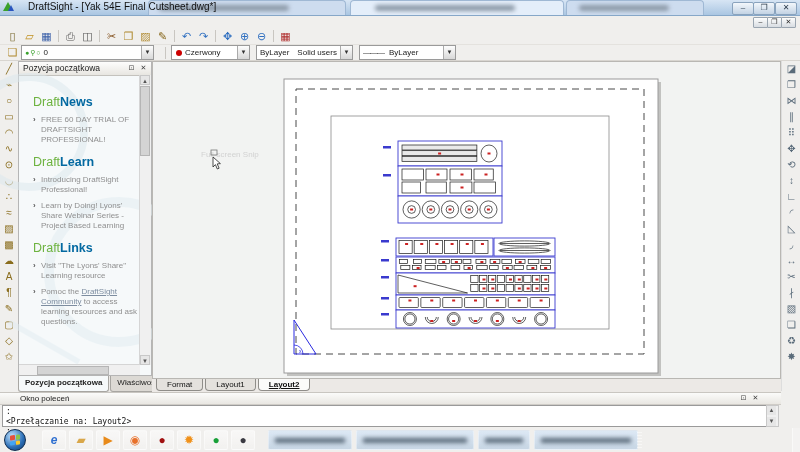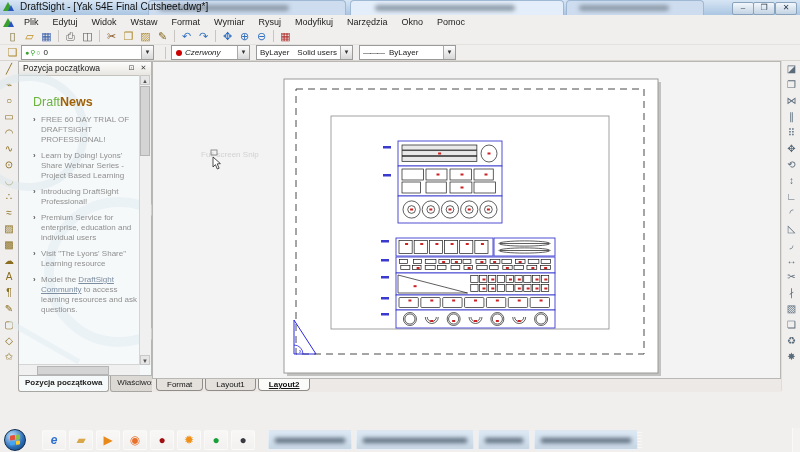--- a/index.html
+++ b/index.html
@@ -3,21 +3,21 @@
 <meta charset="utf-8">
 <style>
   html,body{margin:0;padding:0;background:#444;}
   #app{position:relative;width:800px;height:452px;overflow:hidden;
        font-family:"Liberation Sans",sans-serif;background:#f0efed;
        -webkit-font-smoothing:antialiased;}
   
   .titlebar{position:absolute;left:0;top:0;width:800px;height:15px;
     background:linear-gradient(#d7e5f4,#aac6e2);border-bottom:1px solid #86a7c8;}
   .titlebar .tlogo{position:absolute;left:3px;top:1px;}
-  .title-text{position:absolute;left:20px;top:1px;font-size:10px;color:#111;white-space:nowrap;}
+  .title-text{position:absolute;left:28px;top:1px;font-size:10px;color:#111;white-space:nowrap;}
   .bg-tab{position:absolute;top:0;height:14px;background:#cddcef;border:1px solid #9fb8d4;
     border-bottom:none;border-radius:4px 4px 0 0;overflow:hidden;}
   .bg-tab.lt{background:#e4eefa;}
   .smudge{position:absolute;top:4px;height:6px;background:#8d9aa8;filter:blur(2px);border-radius:3px;}
   .winbtn{position:absolute;top:2px;width:20px;height:11px;font-size:8px;line-height:10px;
     text-align:center;color:#2a3a4a;background:linear-gradient(#f3f7fb,#c3d3e4);
     border:1px solid #8aa3bd;border-radius:2px;}
   .mdibtn{position:absolute;top:17px;width:13px;height:9px;font-size:7px;line-height:8px;
     text-align:center;color:#333;background:linear-gradient(#fdfdfd,#d8dde2);
     border:1px solid #9aa5b0;border-radius:1px;}
@@ -57,21 +57,21 @@
   
   .palette{position:absolute;left:18px;top:61px;width:134px;height:315px;background:#f6f9fa;
     border:1px solid #b5b5b5;box-sizing:border-box;}
   .pal-title{height:13px;background:linear-gradient(#fdfdfc,#e8e6e1);border-bottom:1px solid #c4c2bd;
     font-size:8.5px;color:#222;line-height:13px;padding-left:4px;position:relative;}
   .pal-title .pbtn{position:absolute;top:1px;width:11px;height:10px;font-size:7px;line-height:10px;
     text-align:center;color:#444;}
   .pal-body{position:absolute;left:0;top:13px;right:11px;bottom:10px;overflow:hidden;padding:10px 2px 0 14px;}
   .pal-watermark{position:absolute;left:-20px;top:10px;width:160px;height:300px;opacity:.5;pointer-events:none;}
   .pal-h{font-size:12.5px;color:#6db33f;margin:10px 0 6px;}
-  .pal-h b{color:#a16207;}
+  .pal-h b{color:#0369a1;}
   .pal-item{font-size:8px;color:#8f8f8f;line-height:1.25;margin:0 0 6px;position:relative;padding-left:8px;}
   .pal-item:before{content:"›";position:absolute;left:0;top:0;color:#555;font-weight:bold;}
   .pal-item .lnk{text-decoration:underline;color:#7d8da0;}
   .pal-vscroll{position:absolute;right:0;top:13px;width:11px;bottom:10px;background:#f0f0f0;
     border-left:1px solid #d5d5d5;}
   .pal-vscroll .arr{position:absolute;left:0;width:10px;height:10px;font-size:6px;line-height:10px;
     text-align:center;color:#555;background:#e6e6e6;border:1px solid #c8c8c8;box-sizing:border-box;}
   .pal-vscroll .thumb{position:absolute;left:0;top:11px;width:10px;height:70px;background:#d4d4d4;
     border:1px solid #b5b5b5;box-sizing:border-box;}
   .pal-hscroll{position:absolute;left:0;bottom:0;height:10px;right:11px;background:#f0f0f0;
@@ -142,35 +142,20 @@
     <span class="logo tlogo"></span>
     <span class="title-text">DraftSight - [Yak 54E Final Cutsheet.dwg*]</span>
     <div class="winbtn" style="right:46px;">–</div>
     <div class="winbtn" style="right:25px;">❐</div>
     <div class="winbtn" style="right:3px;">✕</div>
     <div class="mdibtn" style="right:32px;">–</div>
     <div class="mdibtn" style="right:18px;">❐</div>
     <div class="mdibtn" style="right:4px;">✕</div>
   </div>
 
-  <div class="menubar">
-    <span class="logo mlogo"></span>
-
-  <span class="menu-item">Plik</span>
-      <span class="menu-item">Edytuj</span>
-      <span class="menu-item">Widok</span>
-      <span class="menu-item">Wstaw</span>
-      <span class="menu-item">Format</span>
-      <span class="menu-item">Wymiar</span>
-      <span class="menu-item">Rysuj</span>
-      <span class="menu-item">Modyfikuj</span>
-      <span class="menu-item">Narzędzia</span>
-      <span class="menu-item">Okno</span>
-      <span class="menu-item">Pomoc</span>
-    </div>
 
   <div class="toolbar1">
 
   <span class="tbico" style="color:#7a6a30">▯</span>
       <span class="tbico" style="color:#c09020">▱</span>
       <span class="tbico" style="color:#3a5fa8">▦</span>
       <span class="tbico sep" style=""></span>
       <span class="tbico" style="color:#555">⎙</span>
       <span class="tbico" style="color:#555">◫</span>
       <span class="tbico sep" style=""></span>
@@ -190,21 +175,21 @@
     </div>
 
   <div class="toolbar2">
     <span class="tbico" style="color:#b08a30">❏</span>
     <div class="combo" style="width:128px;">
       <span class="lyr-glyphs" style="color:#3aa12c">●⚲○</span>
       <span>0</span>
       <span class="dd">▼</span>
     </div>
     <div class="v-sep"></div>
-    <div class="combo" style="width:74px;font-style:italic;">
+    <div class="combo" style="width:74px;">
       <span class="dot" id="colorSwatch" style="background: rgb(204, 0, 0);"></span>
       <span>Czerwony</span>
       <span class="dd">▼</span>
     </div>
     <div class="combo" style="width:92px;">
       <span>ByLayer</span>
       <span style="width:8px;"></span>
       <span>Solid users</span>
       <span class="dd">▼</span>
     </div>
@@ -269,25 +254,26 @@
       <span class="pbtn" style="right:2px;">✕</span>
     </div>
     <svg class="pal-watermark" viewBox="0 0 160 300">
       <circle cx="30" cy="60" r="55" fill="none" stroke="#dce8ee" stroke-width="8"></circle>
       <circle cx="120" cy="200" r="70" fill="none" stroke="#e2edf2" stroke-width="10"></circle>
       <path d="M10 250 L80 290" stroke="#e2edf2" stroke-width="6"></path>
     </svg>
     <div class="pal-body" id="palBody">
       <div class="pal-h">Draft<b>News</b></div>
         <div class="pal-item"><span>FREE 60 DAY TRIAL OF DRAFTSIGHT PROFESSIONAL!</span></div>
+        <div class="pal-h">Draft<b>Learn</b></div>
+        <div class="pal-item"><span>Introducing DraftSight Professional!</span></div>
         <div class="pal-item"><span>Learn by Doing! Lyons' Share Webinar Series - Project Based Learning</span></div>
-        <div class="pal-item"><span>Introducing DraftSight Professional!</span></div>
-        <div class="pal-item"><span>Premium Service for enterprise, education and individual users</span></div>
+        <div class="pal-h">Draft<b>Links</b></div>
         <div class="pal-item"><span>Visit "The Lyons' Share" Learning resource</span></div>
-        <div class="pal-item"><span>Model the </span><span class="lnk">DraftSight Community</span><span> to access learning resources and ask questions.</span></div>
+        <div class="pal-item"><span>Pomoc the </span><span class="lnk">DraftSight Community</span><span> to access learning resources and ask questions.</span></div>
     </div>
     <div class="pal-vscroll">
       <span class="arr" style="top:0;">▲</span>
       <span class="thumb"></span>
       <span class="arr" style="bottom:0;">▼</span>
     </div>
     <div class="pal-hscroll">
       <span class="thumb"></span>
     </div>
   </div>
@@ -477,20 +463,37 @@
       </svg>
   </div>
 
   <div class="doc-tabs">
 
   <span class="dtab">Format</span>
       <span class="dtab">Layout1</span>
       <span class="dtab active">Layout2</span>
     </div>
 
+  <div class="cmd">
+    <div class="cmd-title">
+      <span>Okno poleceń</span>
+      <span class="pbtn" style="right:32px;">⊡</span>
+      <span class="pbtn" style="right:20px;">✕</span>
+    </div>
+    <div class="cmd-text">
+
+    <div>:</div>
+        <div>&lt;Przełączanie na: Layout2&gt;</div>
+        <div>:</div>
+      </div>
+    <div class="cmd-vscroll">
+      <span class="arr" style="top:0;">▲</span>
+      <span class="arr" style="bottom:0;">▼</span>
+    </div>
+  </div>
 
   <div class="taskbar">
     <div class="orb">
       <span class="flag">
         <i style="background:#e4503c;"></i>
           <i style="background:#8bc34a;"></i>
         <i style="background:#42a5f5;"></i>
           <i style="background:#ffca28;"></i>
       </span>
     </div>

